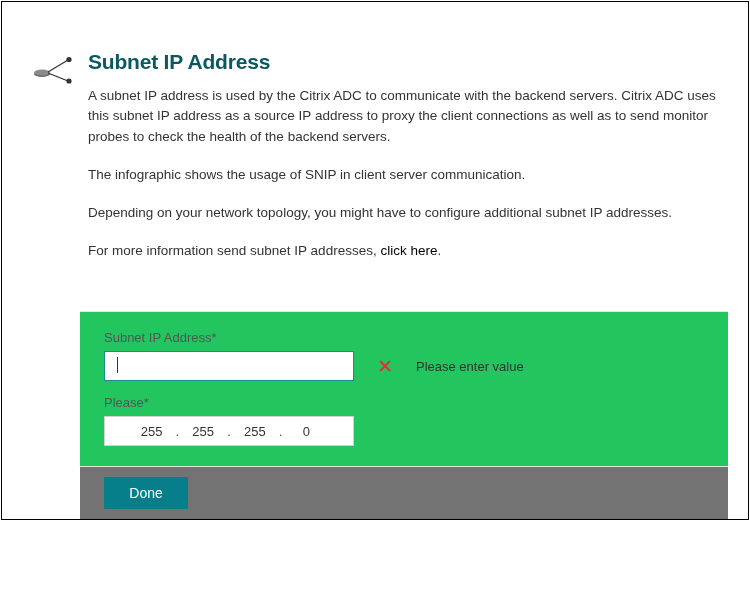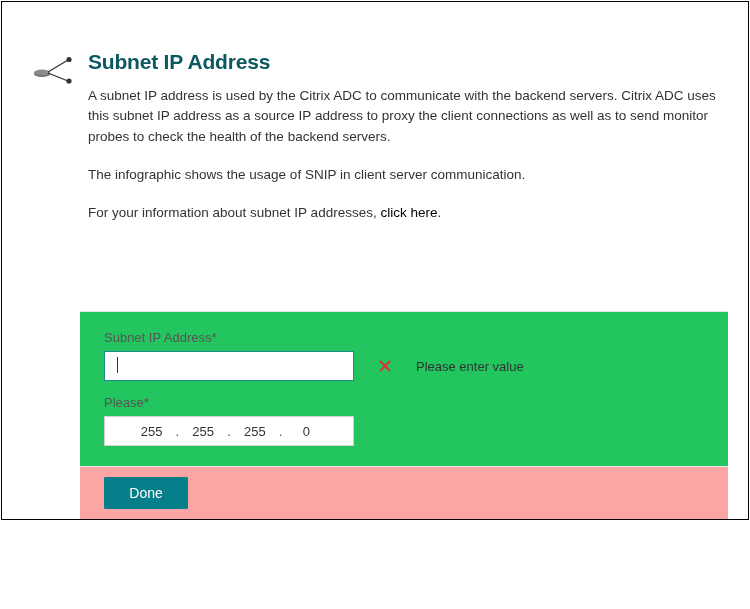--- a/index.html
+++ b/index.html
@@ -114,21 +114,21 @@
       outline: none;
     }
     .error-x {
       display: inline-flex;
     }
     .error-msg {
       color: #333;
       font-size: 13px;
     }
     .button-bar {
-      background: #fca5a5;
+      background: #737373;
       padding: 10px 24px;
       display: flex;
       gap: 22px;
     }
     .btn {
       height: 32px;
       width: 84px;
       font-size: 14px;
       border-radius: 1px;
       cursor: pointer;
@@ -166,22 +166,23 @@
           <line x1="14" y1="16" x2="34" y2="4" stroke="#333" stroke-width="1.3"></line>
           <line x1="14" y1="17" x2="34" y2="25" stroke="#333" stroke-width="1.3"></line>
           <circle cx="35" cy="3.5" r="2.6" fill="#333"></circle>
           <circle cx="35" cy="25" r="2.6" fill="#333"></circle>
         </svg>
       </span>
       <div class="text-col">
         <h1>Subnet IP Address</h1>
         <p class="para">A subnet IP address is used by the Citrix ADC to communicate with the backend servers. Citrix ADC uses this subnet IP address as a source IP address to proxy the client connections as well as to send monitor probes to check the health of the backend servers.</p>
         <p class="para">The infographic shows the usage of SNIP in client server communication.</p>
+        <p class="para">Depending on your network topology, you might have to configure additional subnet IP addresses.</p>
         <p class="para">
-          <span>For your information about subnet IP addresses, </span><a href="#" class="info-link">click here</a><span>.</span>
+          <span>For more information send subnet IP addresses, </span><a href="#" class="info-link">click here</a><span>.</span>
         </p>
       </div>
     </div>
   </div>
 
   <div class="form-section">
     <div class="form-inner">
 
       <label class="field-label">Subnet IP Address*</label>
       <div class="ip-row">

